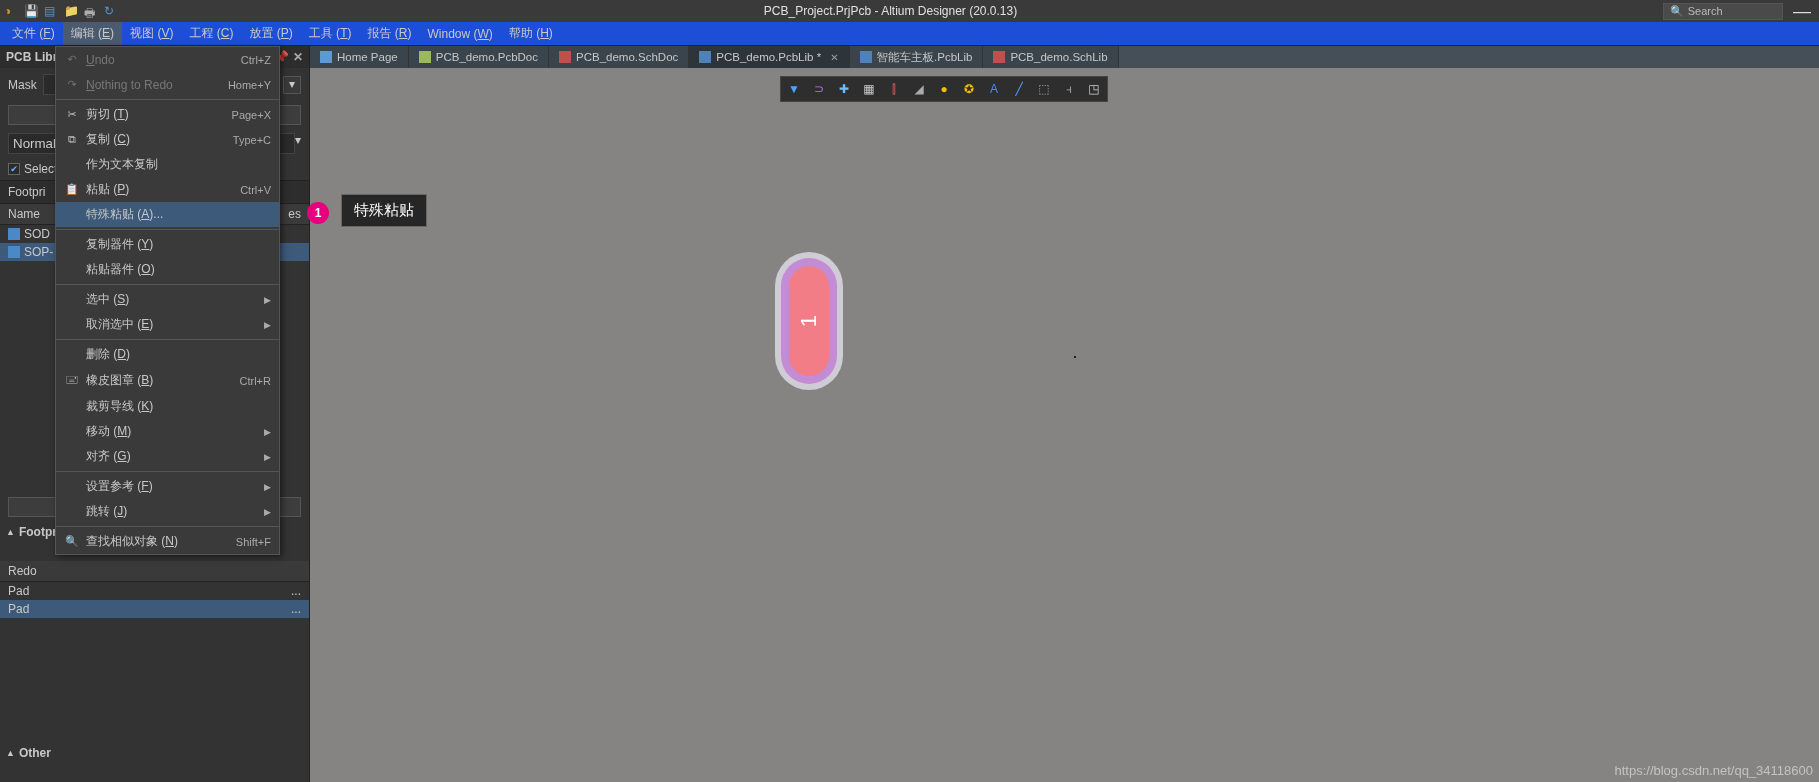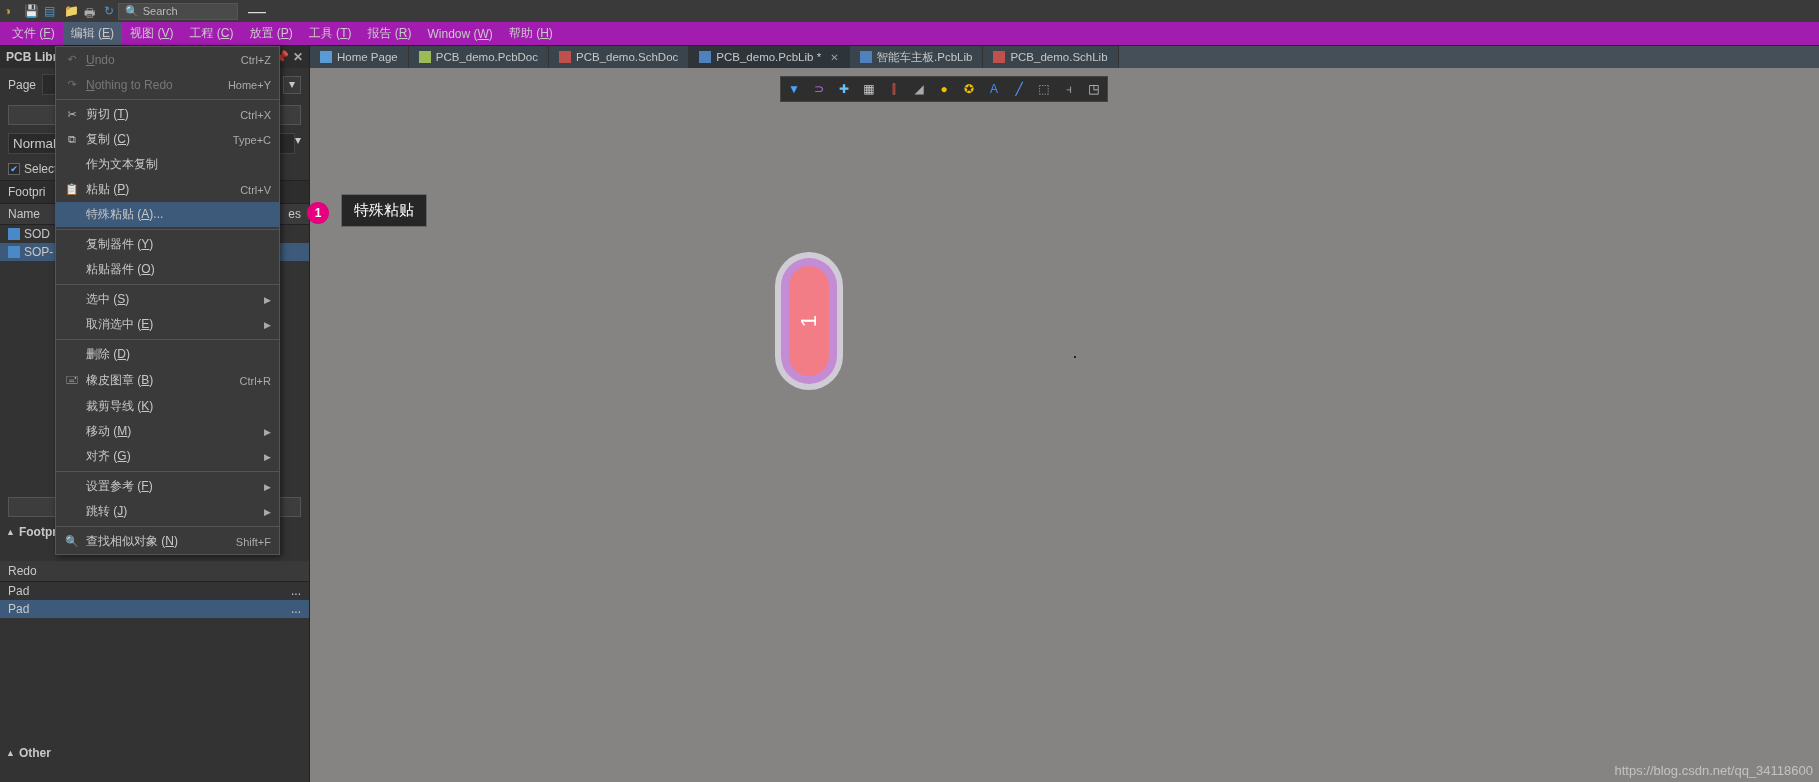--- a/index.html
+++ b/index.html
@@ -8,21 +8,21 @@
 
 .titlebar { height: 22px; background: #3a3a3a; display: flex; align-items: center; padding: 0 4px; }
 .titlebar .tb-left { display: flex; gap: 6px; }
 .titlebar .tb-icon { width: 14px; height: 14px; opacity: .9; }
 .titlebar .tb-center { flex: 1; text-align: center; color: #e0e0e0; font-size: 12px; }
 .titlebar .tb-right { display: flex; align-items: center; gap: 6px; }
 .search-box { background: #4a4a4a; border: 1px solid #555; color: #bbb; padding: 1px 6px; width: 120px; font-size: 11px; display:flex; align-items:center; gap:4px; }
 .tb-min { font-size: 18px; padding: 0 4px; color: #ddd; }
 
 
-.menubar { height: 24px; background: #a21caf; display: flex; align-items: center; padding: 0 4px; border-bottom: 1px solid #222; }
+.menubar { height: 24px; background: #1d4ed8; display: flex; align-items: center; padding: 0 4px; border-bottom: 1px solid #222; }
 .menubar .menu-item { padding: 3px 8px; cursor: default; }
 .menubar .menu-item.active { background: #4a5a70; }
 .menu-underline { text-decoration: underline; }
 
 
 .main { position: absolute; top: 46px; left: 0; right: 0; bottom: 0; display: flex; }
 
 
 .left-panel { width: 310px; background: #333; border-right: 1px solid #222; position: relative; display:flex; flex-direction:column; }
 .panel-header { background: #2d2d2d; padding: 4px 6px; font-weight: bold; display:flex; align-items:center; }
@@ -94,20 +94,21 @@
 
 <div class="titlebar">
   <div class="tb-left">
     <span class="tb-icon" style="color:#e0a030">◑</span>
     <span class="tb-icon" style="color:#5a9bd5">💾</span>
     <span class="tb-icon" style="color:#5a9bd5">▤</span>
     <span class="tb-icon" style="color:#e0a030">📁</span>
     <span class="tb-icon" style="color:#bbb">🖶</span>
     <span class="tb-icon" style="color:#5a9bd5">↻</span>
   </div>
+  <div class="tb-center">PCB_Project.PrjPcb - Altium Designer (20.0.13)</div>
   <div class="tb-right">
     <div class="search-box">
       <span>🔍</span>
       <span>Search</span>
     </div>
     <span class="tb-min">—</span>
   </div>
 </div>
 
 <div class="menubar" id="menubar">
@@ -126,21 +127,21 @@
 
   <div class="left-panel">
     <div class="panel-header">
       <span>PCB Libra</span>
       <span class="pin-icons">
         <span>📌</span>
         <span>✕</span>
       </span>
     </div>
     <div class="mask-row">
-      <span>Page</span>
+      <span>Mask</span>
       <input value="" style="">
       <span class="dd">▾</span>
     </div>
     <div class="btn-row">
       <div class="btn" style="width:48%"></div>
       <div class="btn" style="width:48%"><span>fy</span></div>
     </div>
     <div class="dropdown">
       <input value="Normal" style="">
       <span class="dd">▾</span>
@@ -294,21 +295,21 @@
     </div>
     <div class="mi disabled">
       <span class="mi-icon">↷</span>
       <span class="mi-label"><span class="menu-underline">N</span>othing to Redo</span>
       <span class="mi-short">Home+Y</span>
     </div>
     <div class="sep"></div>
     <div class="mi">
       <span class="mi-icon">✂</span>
       <span class="mi-label">剪切 (<span class="menu-underline">T</span>)</span>
-      <span class="mi-short">Ctrl+X</span>
+      <span class="mi-short">Page+X</span>
     </div>
     <div class="mi">
       <span class="mi-icon">⧉</span>
       <span class="mi-label">复制 (<span class="menu-underline">C</span>)</span>
       <span class="mi-short">Type+C</span>
     </div>
     <div class="mi">
       <span class="mi-icon"></span>
       <span class="mi-label">作为文本复制</span>
     </div>

